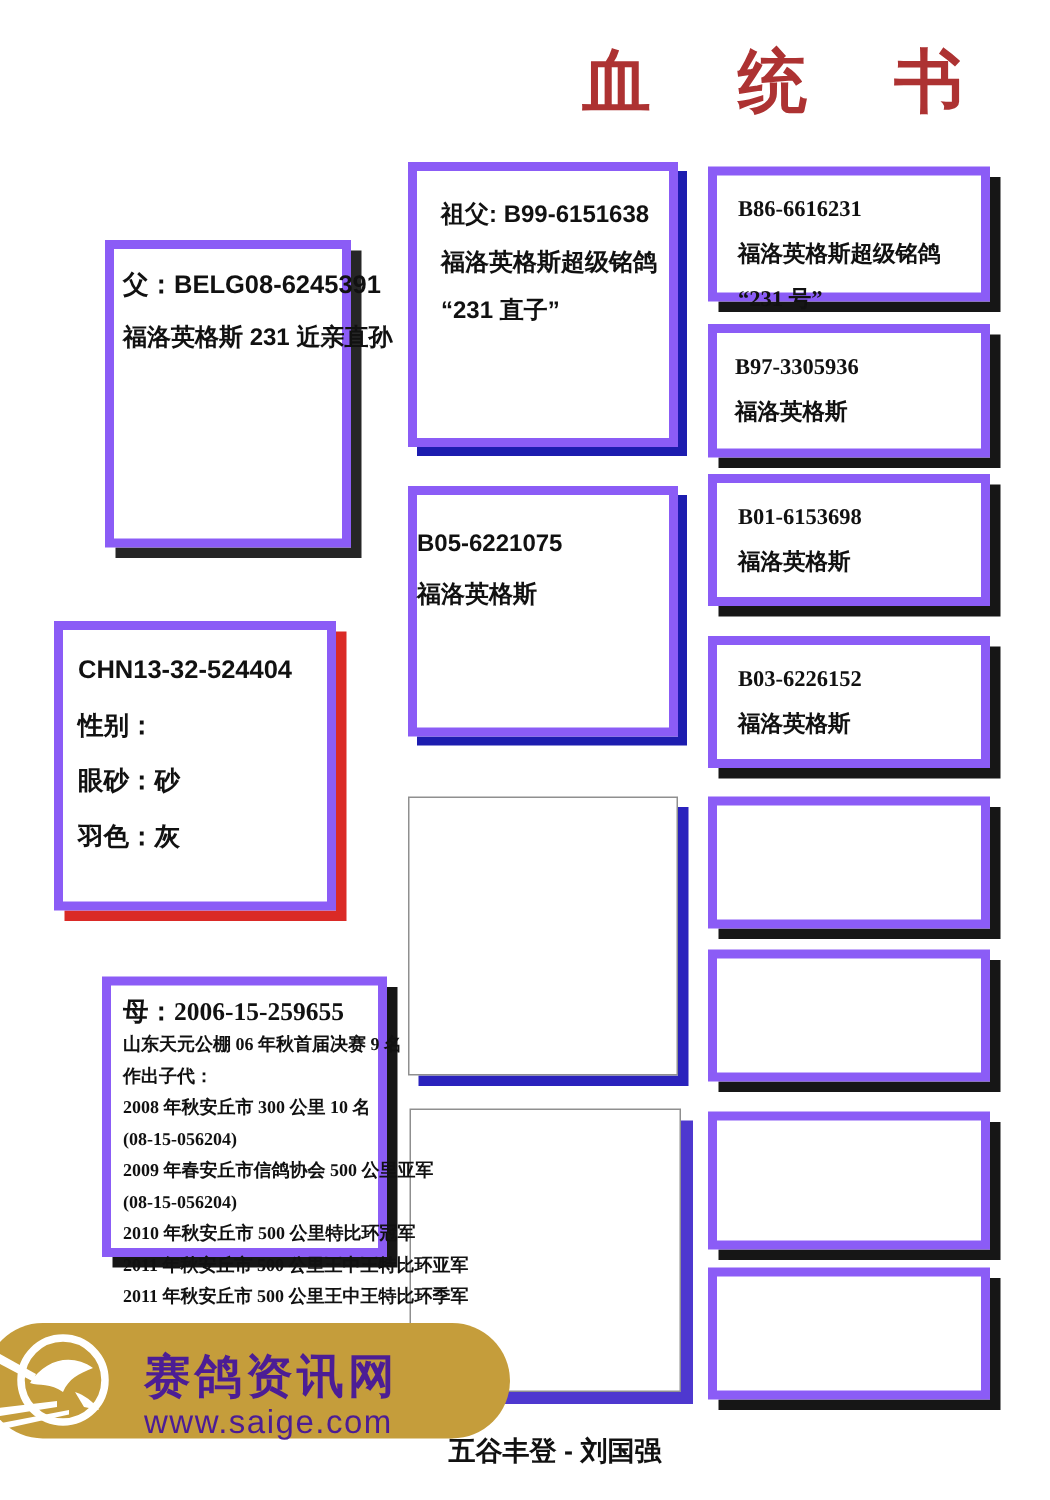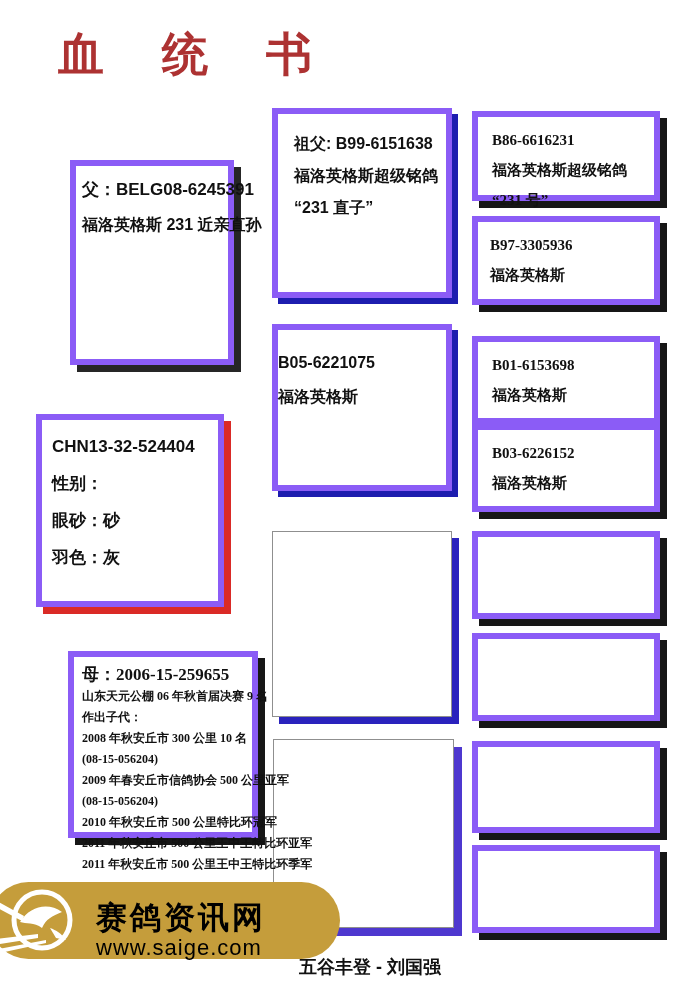--- a/index.html
+++ b/index.html
@@ -1,21 +1,21 @@
 <!DOCTYPE html>
 <html><head>
 <meta charset="utf-8">
 <style>
   html,body{margin:0;padding:0;background:#fff;}
   .page{
     position:relative;width:700px;height:1000px;background:#ffffff;
     font-family:"Liberation Sans",sans-serif;overflow:hidden;
   }
   .title{
-    position:absolute;top:24px;left:0;width:100%;text-align:left;
+    position:absolute;top:24px;left:0;width:100%;text-align:right;
     font-family:"DejaVu Serif",serif;font-weight:bold;font-size:46px;
     color:#ad3232;letter-spacing:58px;text-indent:58px;white-space:nowrap;
   }
   .box{position:absolute;background:#fff;border:6px solid #8b5cf6;box-sizing:border-box;}
   .sh-dark{box-shadow:7px 7px 0 #262626;}
   .sh-black{box-shadow:7px 7px 0 #161616;font-family:Liberation Serif, serif;}
   .sh-blue{box-shadow:6px 6px 0 #1d1daf;}
   .sh-blue2{box-shadow:7px 7px 0 #2a22bd;}
   .sh-purple{box-shadow:8px 8px 0 #4e38cf;}
   .sh-red{box-shadow:7px 7px 0 #da2a26;}
@@ -32,36 +32,36 @@
   .gf-box{left:272px;top:108px;width:180px;height:190px;padding:14px 0 0 16px;z-index:1;}
   .gf-box div{font-size:16px;line-height:32px;white-space:nowrap;}
   .gm-box{left:272px;top:324px;width:180px;height:167px;padding:16px 0 0 0;z-index:1;}
   .gm-box div{font-size:16px;line-height:34px;white-space:nowrap;}
   .mid-empty-3{left:272px;top:531px;width:180px;height:186px;z-index:1;}
   .mid-empty-4{left:273px;top:739px;width:181px;height:189px;z-index:1;}
   .gg{left:472px;width:188px;padding:8px 0 0 14px;z-index:1;}
   .gg div{font-size:15px;line-height:30px;white-space:nowrap;}
   .gg1{top:111px;height:90px;}
   .gg2{top:216px;height:89px;padding-left:12px;}
-  .gg3{top:336px;height:88px;}
+  .gg3{top:316px;height:88px;}
   .gg4{top:424px;height:88px;}
   .gg5{top:531px;height:88px;}
   .gg6{top:633px;height:88px;}
   .gg7{top:741px;height:92px;}
   .gg8{top:845px;height:88px;}
   .marks{
     position:absolute;left:102px;top:951px;width:152px;height:5px;z-index:2;
     background:repeating-linear-gradient(90deg,#1c1c1c 0 7px,transparent 7px 17px);
   }
   .badge{
     position:absolute;left:-10px;top:882px;width:350px;height:77px;z-index:3;
     background:#c59d3b;border-radius:39px;display:flex;align-items:center;
   }
   .badge-logo{position:relative;width:94px;height:77px;flex:0 0 auto;}
-  .badge-text{color:#000000;line-height:1;padding-left:12px;margin-top:20px;}
+  .badge-text{color:#4c1d95;line-height:1;padding-left:12px;margin-top:20px;}
   .badge-site{font-size:31px;font-weight:bold;letter-spacing:3px;white-space:nowrap;}
   .badge-url{font-size:22px;margin-top:4px;letter-spacing:1px;white-space:nowrap;}
   .footer{
     position:absolute;left:20px;top:955px;width:700px;text-align:center;z-index:2;
     font-size:18px;font-weight:bold;color:#111;white-space:nowrap;
   }
 </style>
 </head>
 <body>
 

